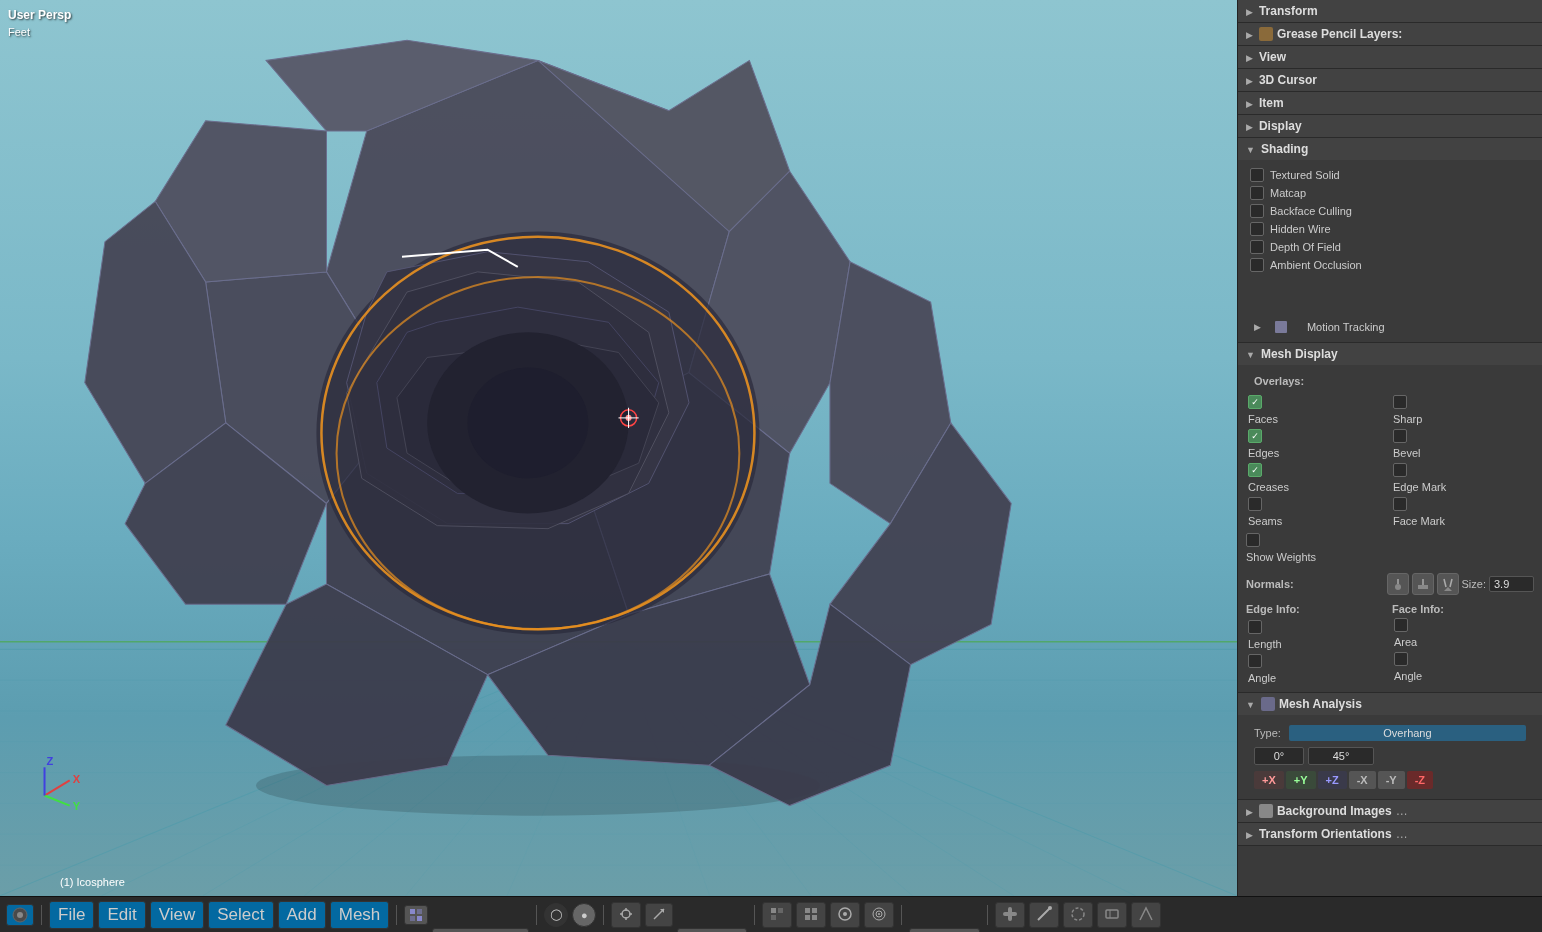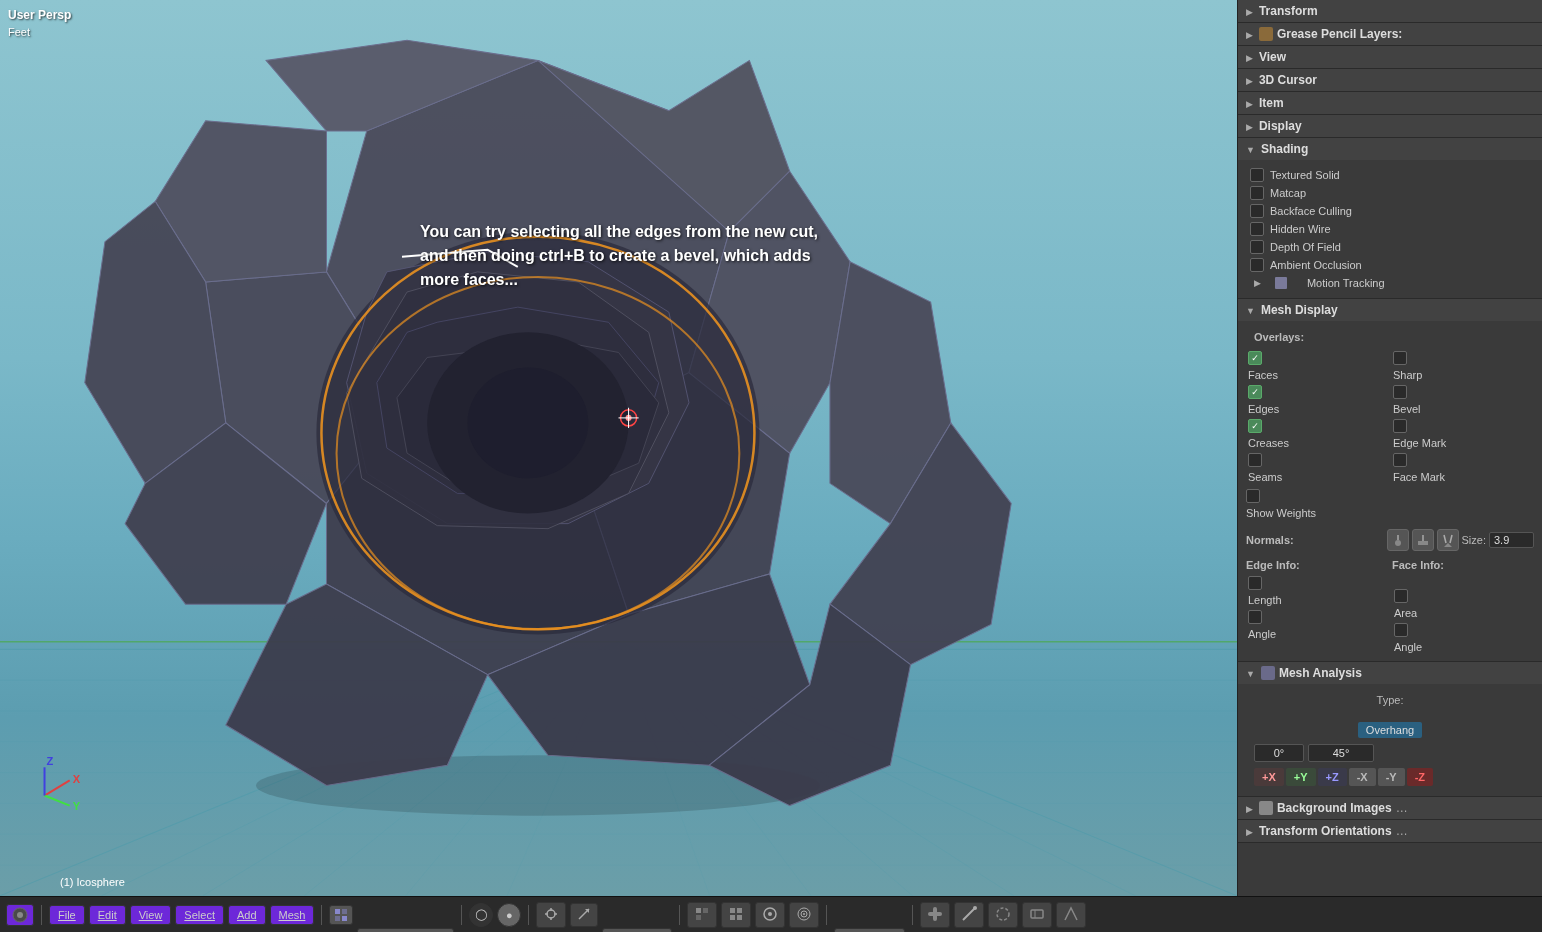--- a/index.html
+++ b/index.html
@@ -35,42 +35,42 @@
     
     .shading-row { display: flex; align-items: center; padding: 2px 4px; }
     .shading-label { color: #ccc; font-size: 11px; margin-left: 6px; }
     .checkbox { width: 14px; height: 14px; border: 1px solid #666; background: #2a2a2a; border-radius: 2px; display: inline-block; flex-shrink: 0; }
 
     
     .overlays-label { padding: 4px 8px; color: #bbb; font-size: 11px; font-weight: bold; }
     .overlay-item { display: flex; align-items: flex-start; gap: 4px; padding: 2px 2px; flex-direction: column; }
     .overlay-label { font-size: 11px; color: #ccc; }
     .normals-icon-btn { width: 22px; height: 22px; background: #555; border: 1px solid #666; border-radius: 3px; display: flex; align-items: center; justify-content: center; font-size: 9px; color: #ddd; cursor: pointer; }
-    .type-row { display: flex; align-items: center; padding: 4px 8px; gap: 16px; flex-direction: column; }
+    .type-row { display: flex; align-items: center; padding: 4px 8px; gap: 8px; }
     .type-label { color: #bbb; font-size: 11px; }
     .type-value { background: #2a6080; color: #ddd; padding: 2px 8px; font-size: 11px; border-radius: 2px; flex: 1; text-align: center; }
     .range-row { display: flex; align-items: center; padding: 2px 8px; gap: 4px; }
 
     
     .axis-row { display: flex; padding: 4px 8px; gap: 2px; }
     .axis-btn { padding: 3px 8px; font-size: 11px; border: none; border-radius: 2px; cursor: pointer; font-weight: bold; }
 
     
     #bottom-bar { height: 36px; background: #2a2a2a; border-top: 1px solid #111; display: flex; align-items: center; padding: 0 6px; gap: 4px; flex-shrink: 0; }
-    .bottom-btn { background: #6d28d9; border: 1px solid #333; color: #ccc; padding: 3px 8px; font-size: 11px; border-radius: 3px; cursor: pointer; display: flex; align-items: center; gap: 3px; text-decoration: underline; }
+    .bottom-btn { background: #0369a1; border: 1px solid #333; color: #ccc; padding: 3px 8px; font-size: 17px; border-radius: 3px; cursor: pointer; display: flex; align-items: center; gap: 3px; }
     .bottom-separator { width: 1px; height: 20px; background: #555; margin: 0 3px; }
     .mode-select { background: #555; border: 1px solid #333; color: #ddd; padding: 3px 6px; font-size: 11px; border-radius: 3px; cursor: pointer; margin-top: 48px; }
     .pivot-btn { background: #444; border: 1px solid #333; color: #ccc; padding: 3px 6px; font-size: 11px; border-radius: 3px; cursor: pointer; }
     .circle-btn { width: 24px; height: 24px; border-radius: 50%; background: #555; border: 1px solid #333; color: #ccc; font-size: 11px; cursor: pointer; display: flex; align-items: center; justify-content: center; }
 
     
     .cb-checked { background: #4a8a5a; border-color: #5aaa6a; position: relative; }
     .cb-checked::after { content: '✓'; color: white; font-size: 9px; position: absolute; top: 50%; left: 50%; transform: translate(-50%, -50%); }
 
-    .panel-row-icon { display: flex; align-items: center; gap: 14px; padding: 3px 8px; }
+    .panel-row-icon { display: flex; align-items: center; gap: 14px; padding: 3px 8px; margin-top: 44px; }
     .small-sq { width: 12px; height: 12px; background: #666; border-radius: 1px; display: inline-block; }
 
     
     .tri-right::before { content: '▶'; font-size: 9px; }
     .tri-down::before { content: '▼'; font-size: 9px; }
   </style>
 </head>
 <body>
 
 <div id="main-area">
@@ -158,21 +158,20 @@
         <line x1="0" y1="0" x2="25" y2="10" stroke="#40e040" stroke-width="2"></line>
         <text x="28" y="14" fill="#40e040" font-size="11" font-weight="bold">Y</text>
         <line x1="0" y1="0" x2="0" y2="-28" stroke="#4040e0" stroke-width="2"></line>
         <text x="2" y="-30" fill="#4040e0" font-size="11" font-weight="bold">Z</text>
       </g>
     </svg>
 
     <div class="vp-label">User Persp</div>
     <div class="vp-label-feet">Feet</div>
 
-    <div class="tooltip-text">You can try selecting all the edges from the new cut, and then doing ctrl+B to create a bevel, which adds more faces...</div>
 
     <div style="position:absolute;bottom:8px;left:60px;color:white;font-size:11px;">(1) Icosphere</div>
   </div>
 
   <div id="right-panel">
 
     <div class="panel-section">
       <div class="panel-header">
         <span class="arrow tri-right"></span>
         <span class="panel-header-label">Transform</span>
@@ -345,21 +344,21 @@
               <div class="overlay-item">
                 <div class="checkbox"></div>
                 <span class="overlay-label">Length</span>
               </div>
               <div class="overlay-item">
                 <div class="checkbox"></div>
                 <span class="overlay-label">Angle</span>
               </div>
             </div>
             <div>
-              <div style="color:#bbb;font-size:11px;font-weight:bold;margin-bottom:16px;">Face Info:</div>
+              <div style="color:#bbb;font-size:11px;font-weight:bold;margin-bottom:1px;">Face Info:</div>
               <div class="overlay-item">
                 <div class="checkbox"></div>
                 <span class="overlay-label">Area</span>
               </div>
               <div class="overlay-item">
                 <div class="checkbox"></div>
                 <span class="overlay-label">Angle</span>
               </div>
             </div>
           </div>

